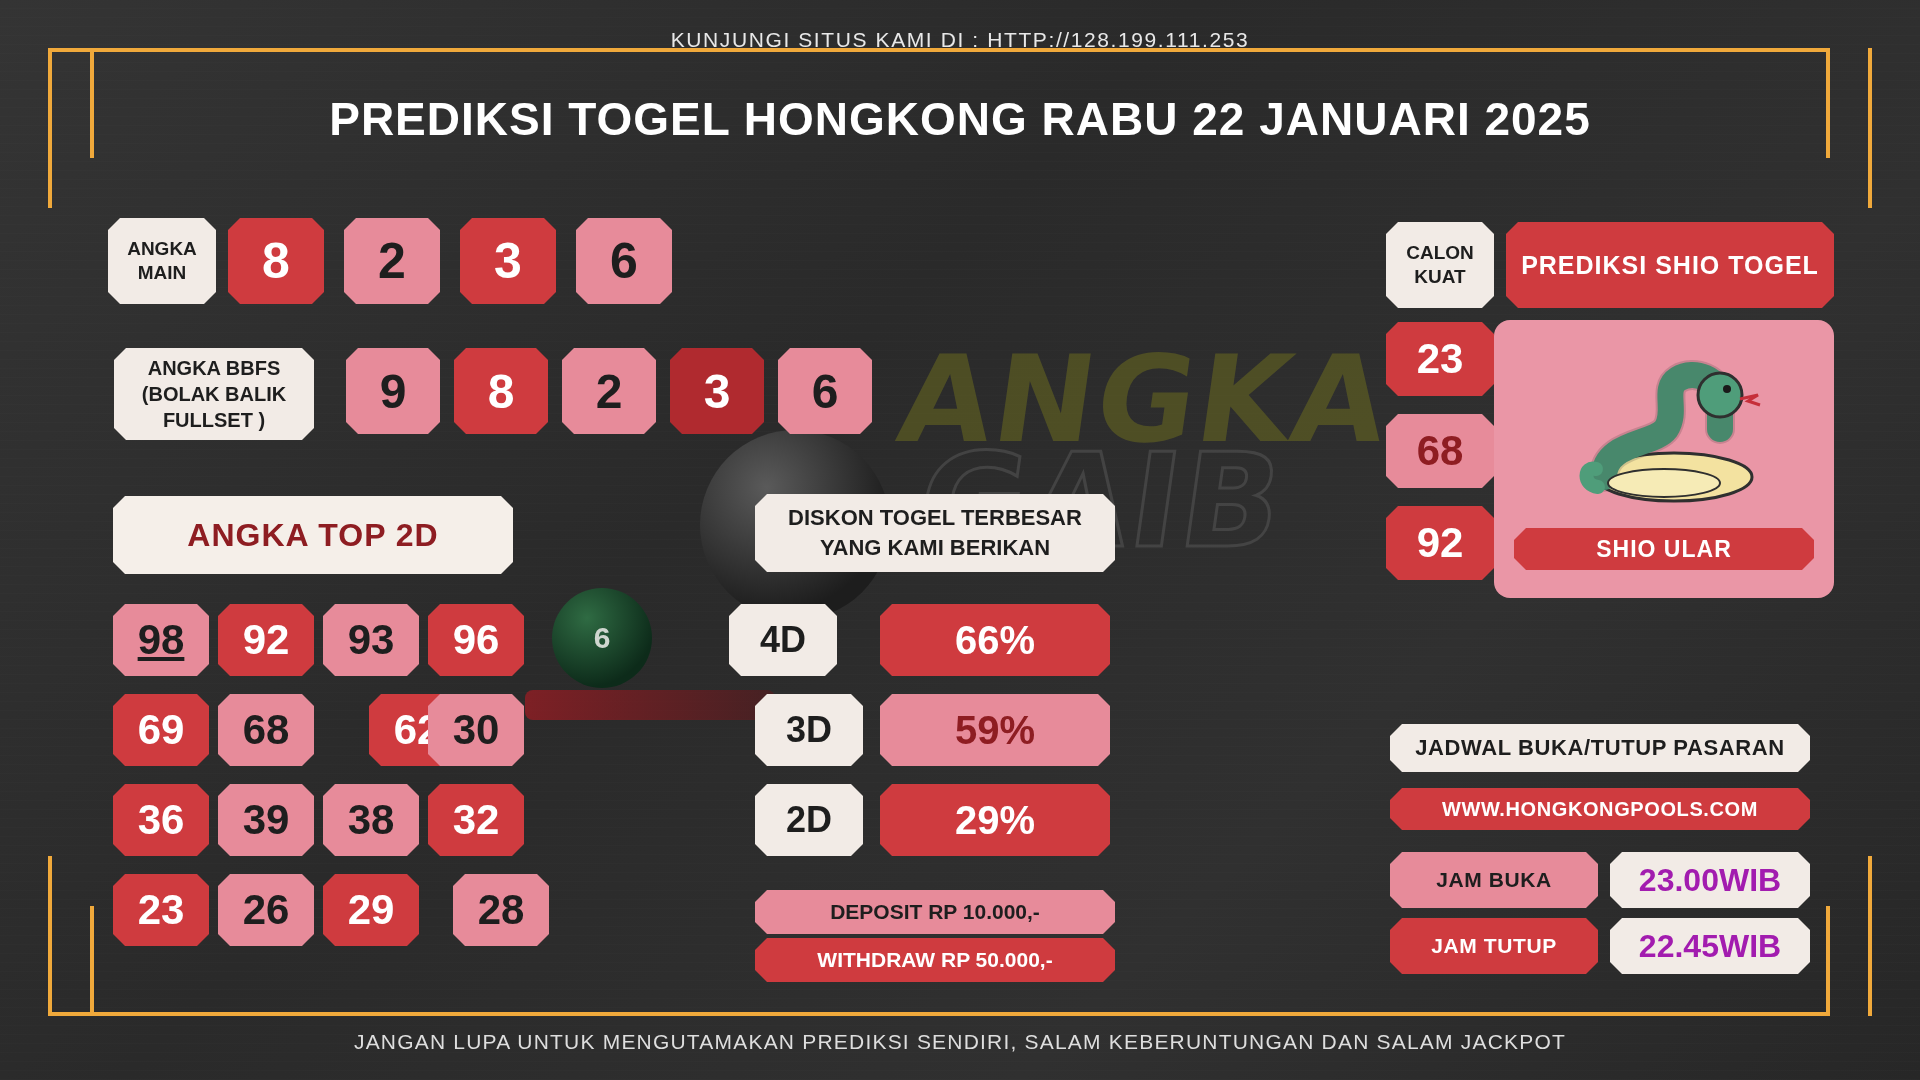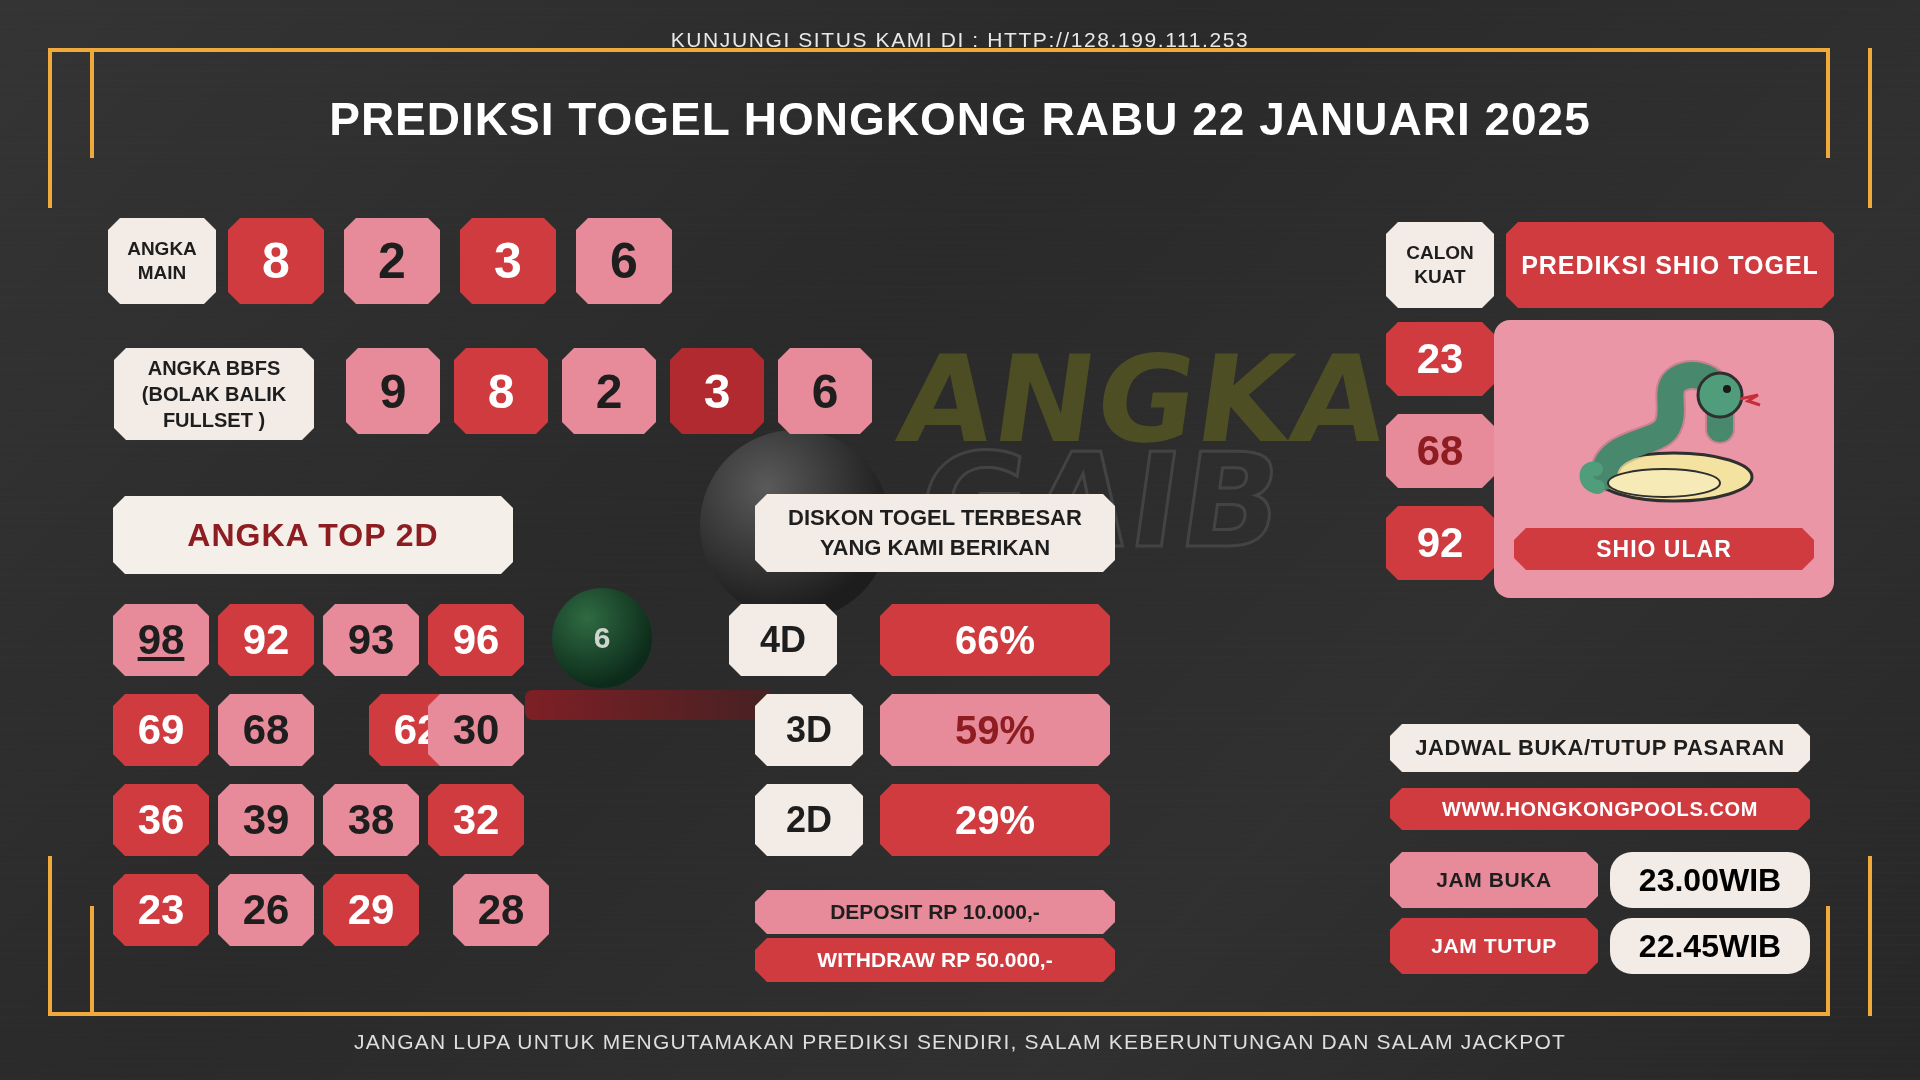--- a/index.html
+++ b/index.html
@@ -118,21 +118,21 @@
     background: #ea96a6; border-radius: 16px;
     display: flex; flex-direction: column; align-items: center; justify-content: flex-start;
     padding-top: 12px;
   }
   .shio-name {
     width: 300px; height: 42px; font-size: 23px; letter-spacing: 1px; margin-top: 6px;
   }
   .jadwal { left: 1390px; top: 724px; width: 420px; height: 48px; font-size: 22px; letter-spacing: .6px; }
   .site  { left: 1390px; top: 788px; width: 420px; height: 42px; font-size: 20px; letter-spacing: .6px; }
   .jam-label { width: 208px; height: 56px; font-size: 21px; letter-spacing: .6px; }
-  .jam-val   { width: 200px; height: 56px; font-size: 32px; background: #f2ebe6; color: #000000; border-radius: 22px; }
+  .jam-val   { width: 200px; height: 56px; font-size: 32px; background: #f2ebe6; color: #a21caf; }
 </style>
 </head>
 <body>
 
 <div class="stage">
 
   <div class="frame-line pos" style="left:90px; top:48px; width:1740px; height:4px;"></div>
   <div class="frame-line pos" style="left:90px; top:1012px; width:1740px; height:4px;"></div>
   <div class="frame-line pos" style="left:48px; top:48px; width:4px; height:160px;"></div>
   <div class="frame-line pos" style="left:48px; top:856px; width:4px; height:160px;"></div>

